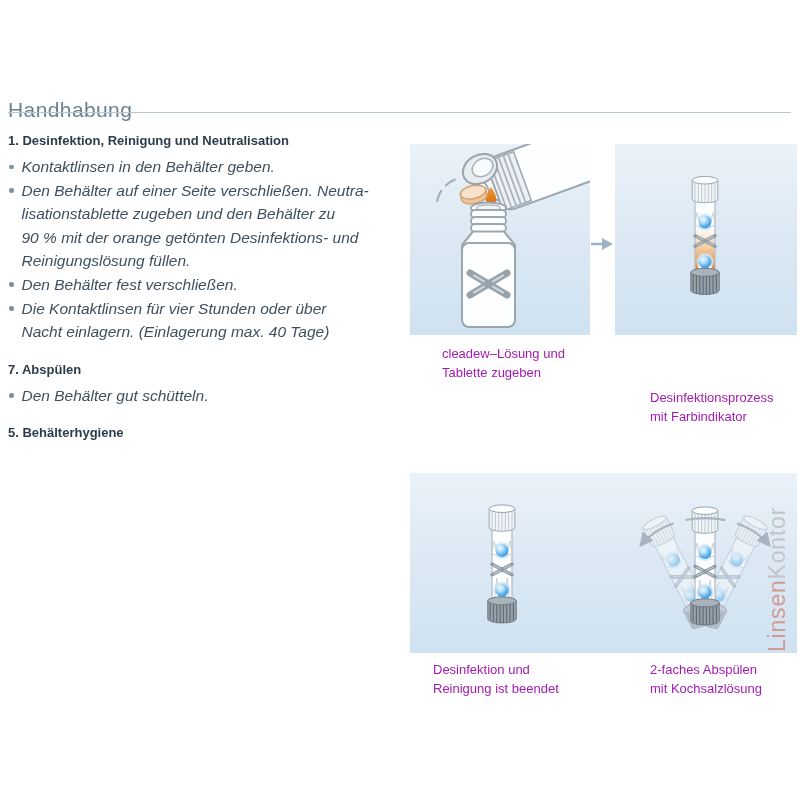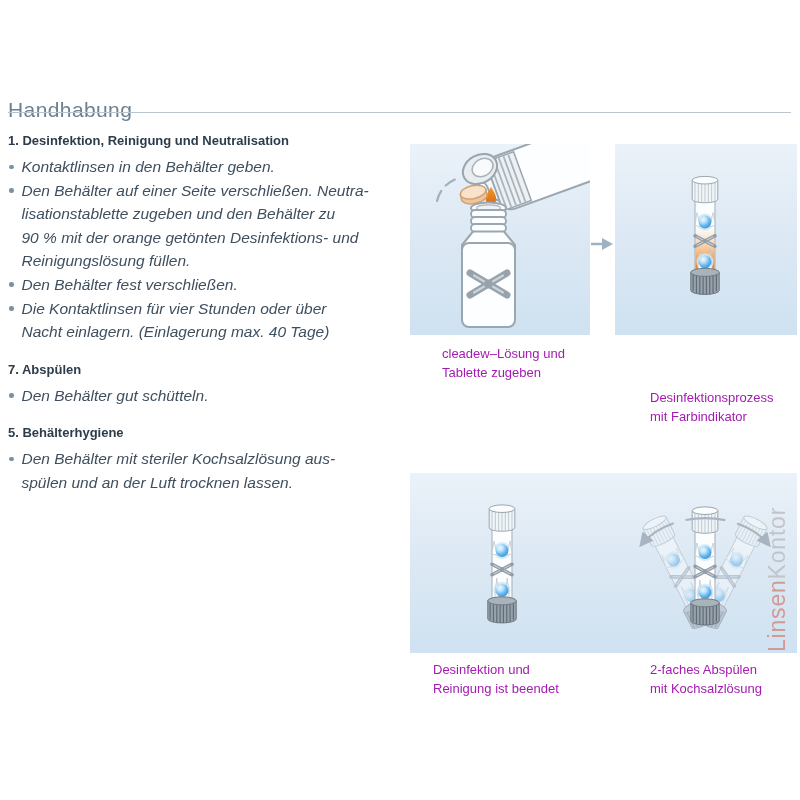--- a/index.html
+++ b/index.html
@@ -157,24 +157,20 @@
     </ul>
   </section>
   <section>
     <h2>7. Abspülen</h2>
     <ul>
       <li><span>Den Behälter gut schütteln.</span></li>
     </ul>
   </section>
   <section>
     <h2>5. Behälterhygiene</h2>
-    <ul>
-      <li><span>Den Behälter mit steriler Kochsalzlösung aus-
-spülen und an der Luft trocknen lassen.</span></li>
-    </ul>
   </section>
 </div>
 
 <div class="panel" id="panel1-left">
   <svg viewBox="0 0 180 191">
 
     <g transform="rotate(-20 88 41)">
       <rect x="84" y="13" width="130" height="56" rx="12" fill="#fdfeff" stroke="#9aa6b0" stroke-width="2"></rect>
       <rect x="84" y="15" width="30" height="52" fill="#edf1f4" stroke="#9aa6b0" stroke-width="1.5"></rect>
       <path d="M88,16 V66 M93,16 V66 M98,16 V66 M103,16 V66 M108,16 V66" stroke="#aab5be" stroke-width="1.8"></path>

